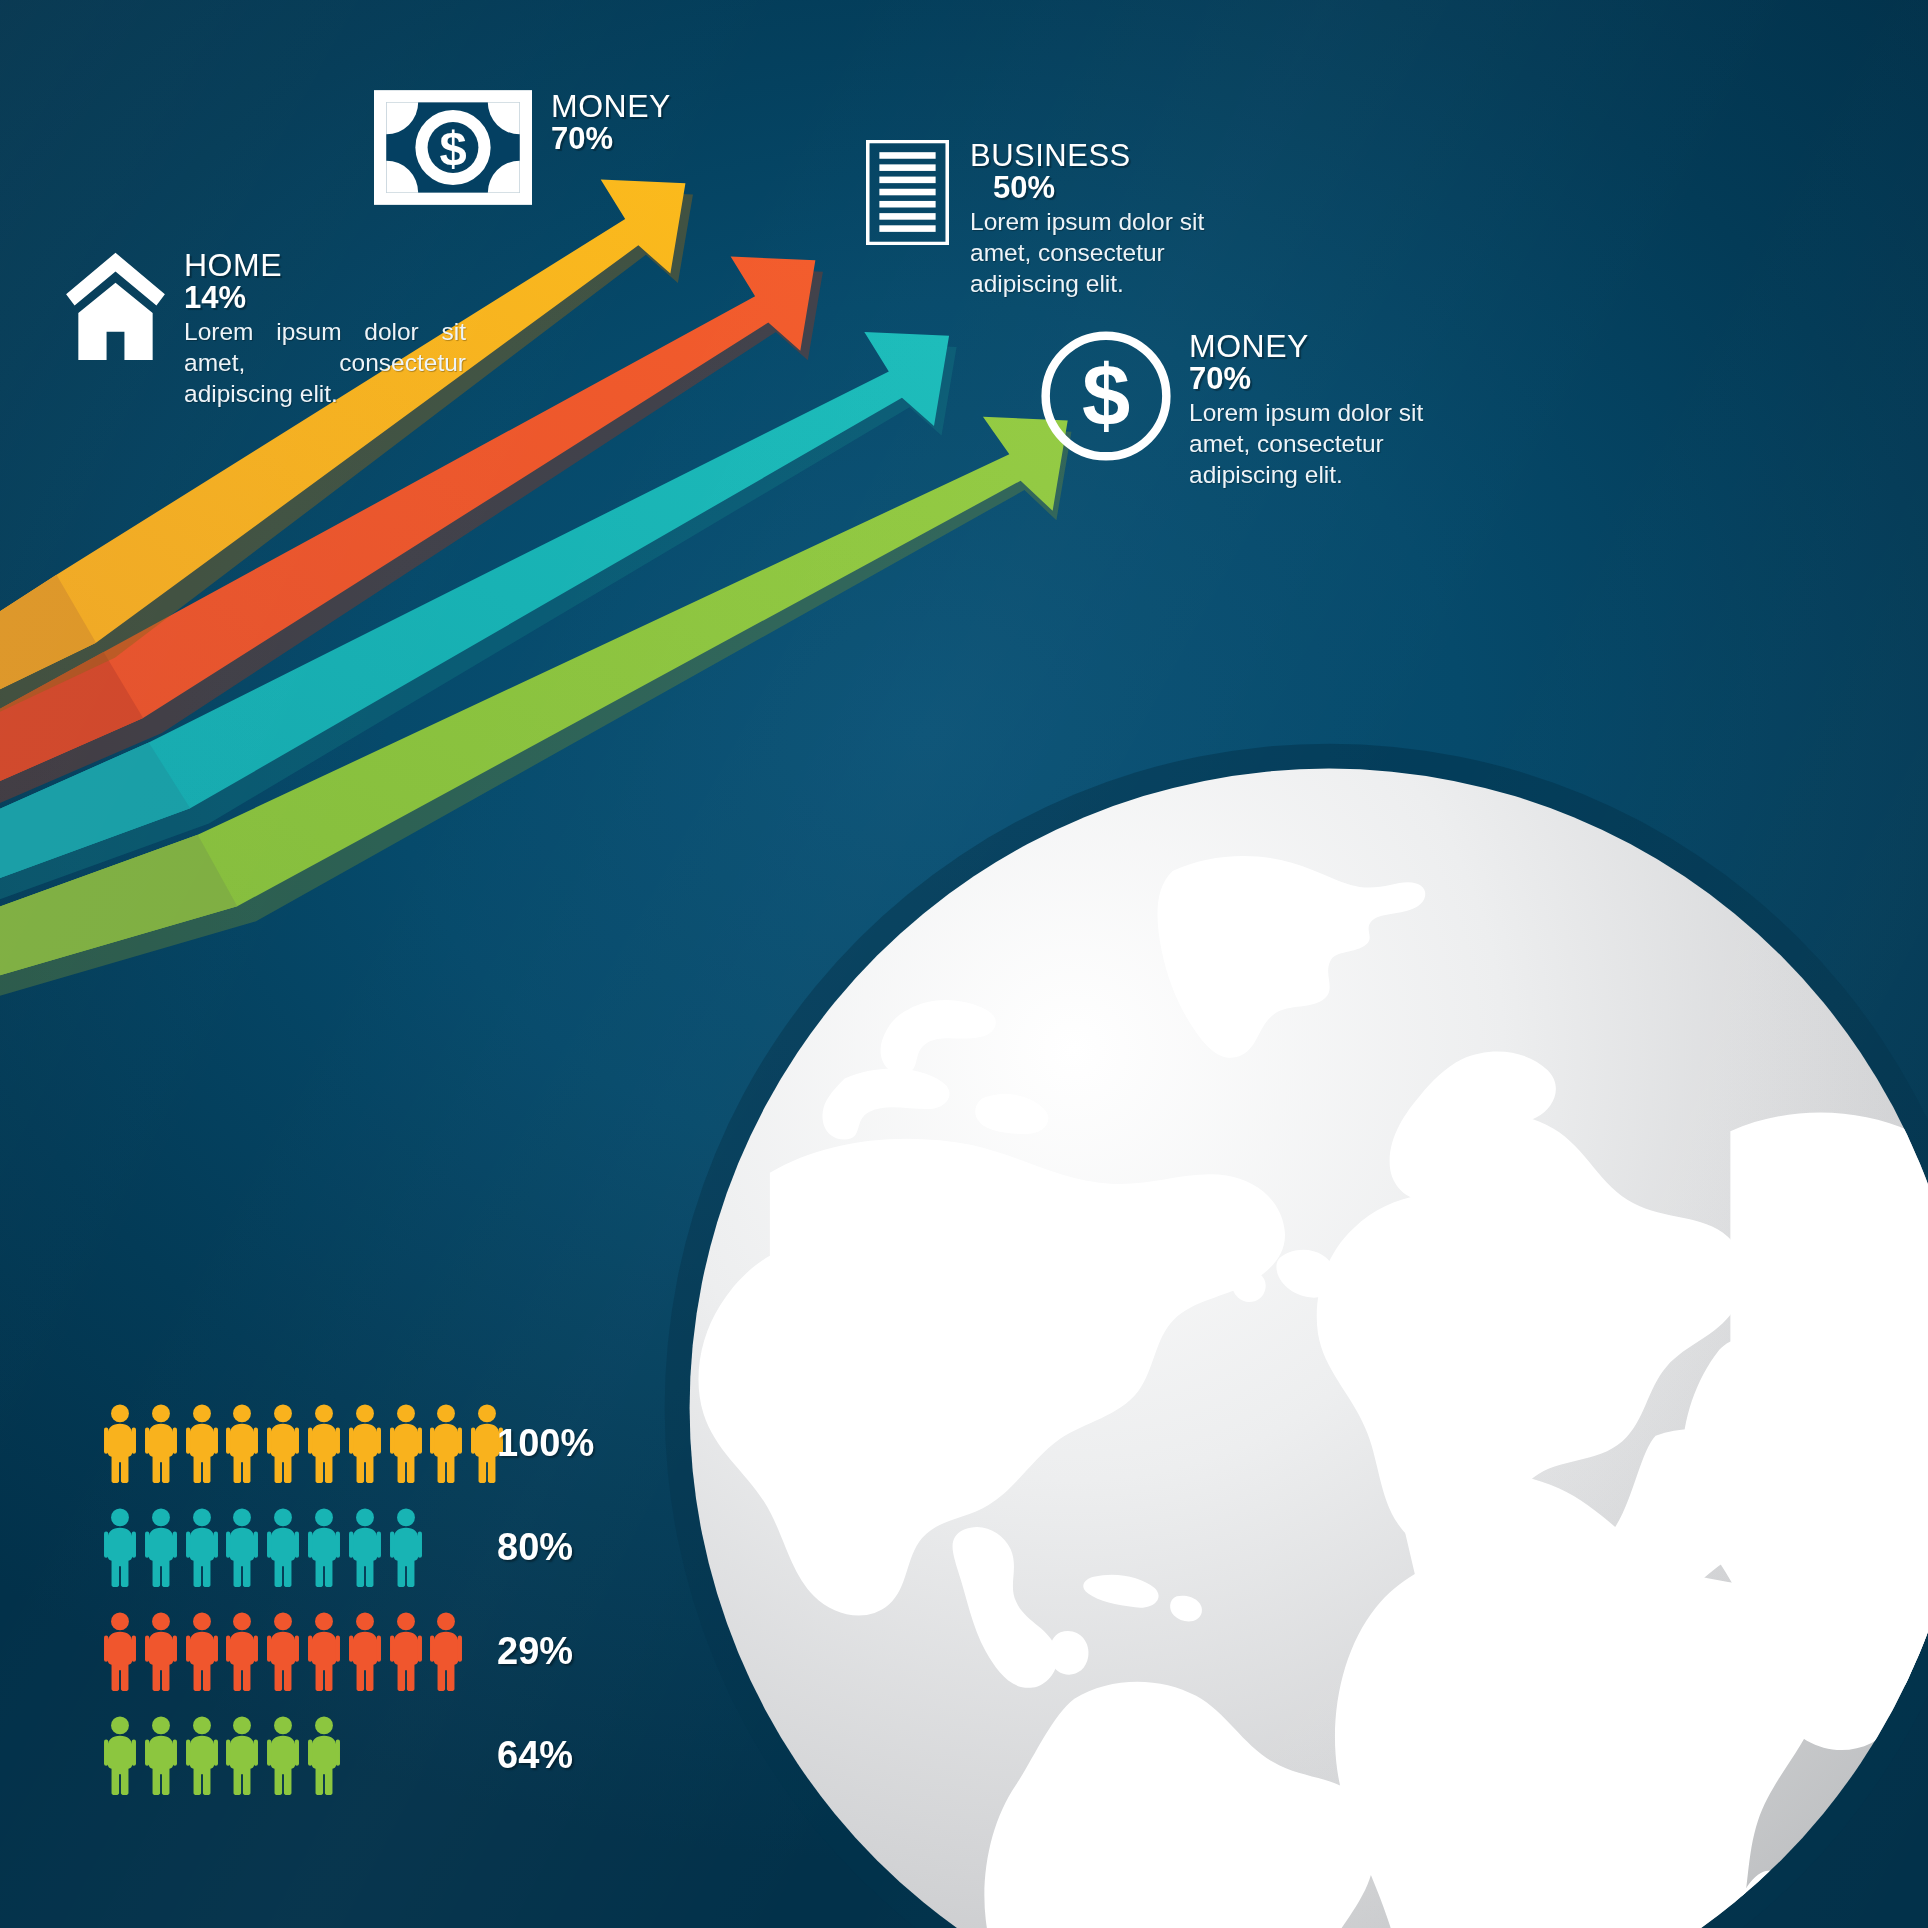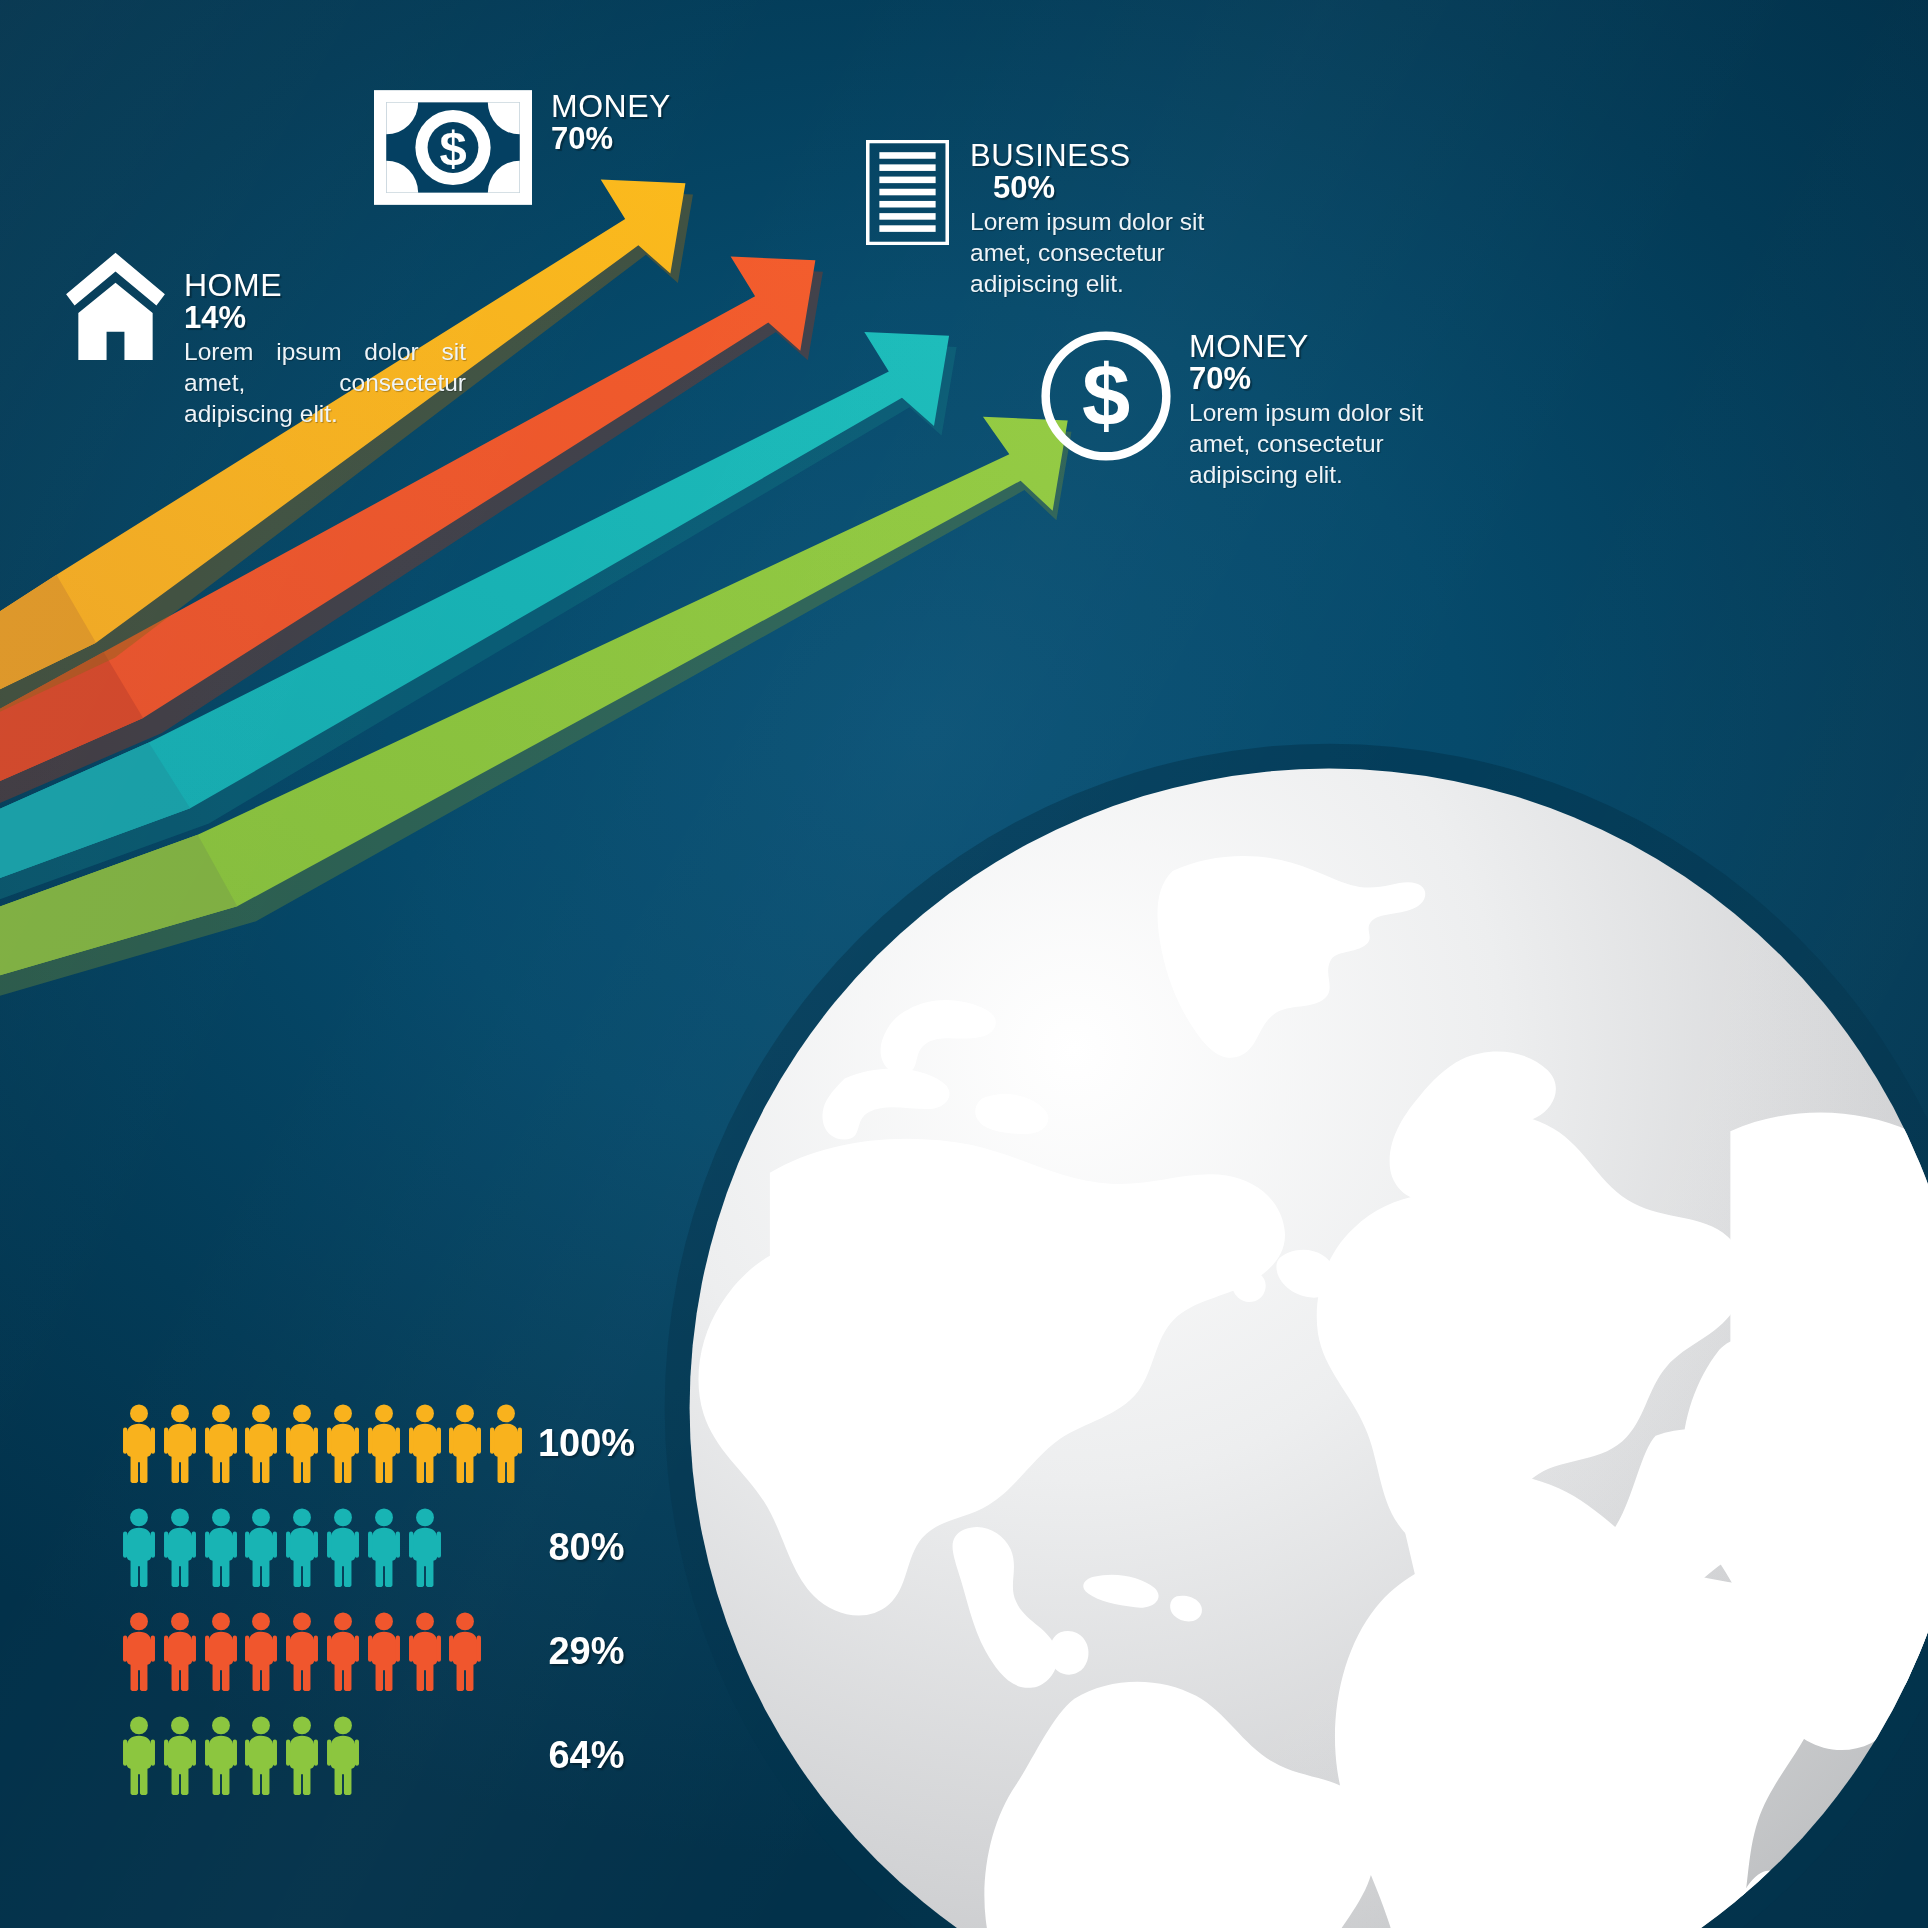--- a/index.html
+++ b/index.html
@@ -47,21 +47,21 @@
   
   #b-money1 { left:374px; top:90px; }
   #b-money1 .ic { width:158px; height:115px; margin-right:19px; }
   #b-money1 .ttl { font-size:32px; }
   #b-money1 .pct { font-size:31px; }
   #b-money1 .desc { font-size:24.5px; width:247px; text-align:justify; }
 
   
   #b-home { left:66px; top:249px; }
   #b-home .ic { width:99px; height:111px; margin-right:19px; }
-  #b-home .ttl { font-size:32px;margin-top:20px; }
+  #b-home .ttl { font-size:32px; }
   #b-home .pct { font-size:31px; }
   #b-home .desc { font-size:24.5px; width:282px; text-align:justify; }
 
   
   #b-business { left:866px; top:140px; }
   #b-business .ic { width:83px; height:105px; margin-right:21px; }
   #b-business .ttl { font-size:31px; }
   #b-business .pct { font-size:31px;margin-left:23px; }
   #b-business .desc { font-size:24.5px; width:294px; }
 
@@ -74,21 +74,21 @@
 
   
   #arrows { position:absolute; left:-113px; top:311px; width:1337px; height:697px; }
   #arrows svg { display:block; overflow:visible; }
 
   
   #globe { position:absolute; left:637px; top:716px; width:1384px; height:1384px; }
   #globe svg { display:block; }
 
   
-  #people { position:absolute; left:120px; top:1398px;text-align:center; }
+  #people { position:absolute; left:101px; top:1398px; }
   .prow { display:flex; align-items:center; height:91px; margin-bottom:13px; }
   .figs { display:flex; align-items:flex-end; width:358px; }
   .fig { width:38px; height:79px; margin-right:2.8px; flex:0 0 auto; }
   .fig svg { display:block; }
   .plab {
     font-size:38px; font-weight:bold; color:#ffffff;
     text-shadow:1.9px 1.9px 1.9px rgba(0,0,0,0.35);
     margin-left:38px; width:141px;
   }
 </style>

